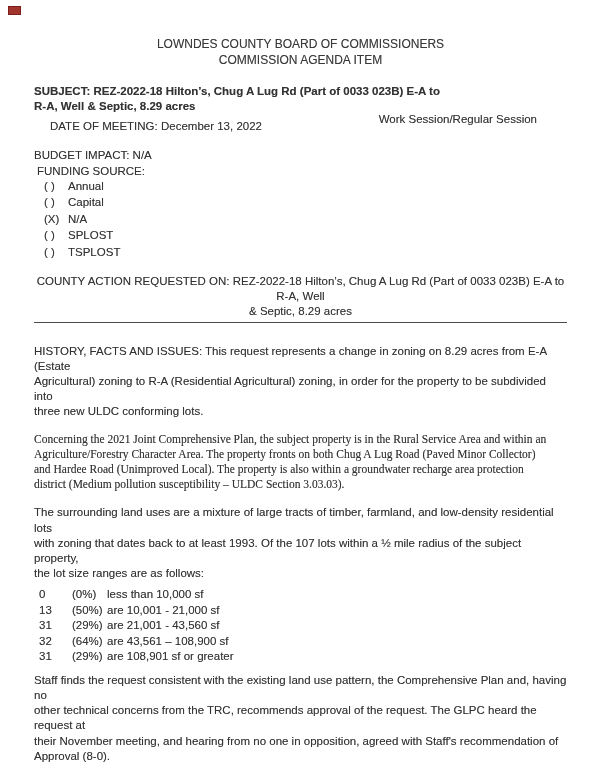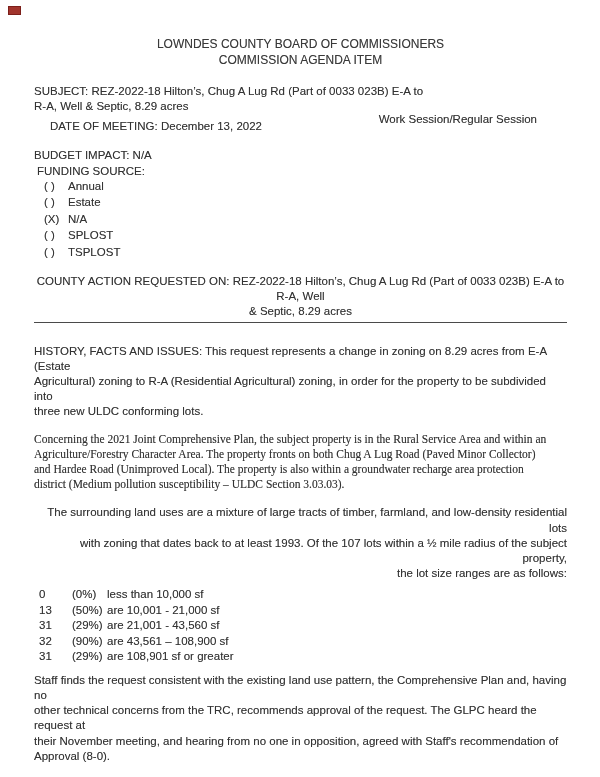--- a/index.html
+++ b/index.html
@@ -18,35 +18,35 @@
   }
   .pre{white-space:pre-line;}
   .corner-mark{
     position:absolute;left:8px;top:6px;width:13px;height:9px;
     background:#a1342c;border:1px solid #7c1f1a;box-sizing:border-box;
   }
   .doc-title{
     text-align:center;line-height:16px;margin:0 0 16px 0;
     color:#3a3a3a;font-size:12px;
   }
-  .subject{margin:0;}
+  .subject{margin:0;font-weight:bold;}
   .date-row{display:flex;margin-top:5px;margin-left:16px;}
   .session{margin-left:auto;transform:translateY(-7px);padding-right:30px;}
   .budget-impact{margin-top:12px;line-height:16px;}
   .funding-label{padding-left:3px;line-height:16px;}
   .funding-list{padding-left:10px;}
   .funding-row{display:flex;height:16.5px;align-items:baseline;}
   .cb-mark{width:24px;flex:none;}
   .county-action{
     margin-top:13px;line-height:14.8px;
     padding-bottom:3px;border-bottom:1.6px solid #4a4a4a;text-align:center;
   }
   .para1{margin-top:21px;}
   .para2{margin-top:12px;font-family:Liberation Serif, serif;}
-  .para3{margin-top:13px;text-align:right;}
+  .para3{margin-top:13px;}
   .lot-table{margin-top:6px;padding-left:5px;}
   .lot-row{display:grid;grid-template-columns:33px 35px auto;height:15.5px;}
   .staff{margin-top:8px;}
 </style>
 </head>
 <body>
 
 <div class="page">
 
   <div class="corner-mark"></div>
@@ -67,21 +67,21 @@
   <div class="budget-impact">BUDGET IMPACT: N/A</div>
   <div class="funding-label">FUNDING SOURCE:</div>
 
   <div class="funding-list">
     <div class="funding-row">
       <span class="cb-mark">( )</span>
       <span>Annual</span>
     </div>
     <div class="funding-row">
       <span class="cb-mark">( )</span>
-      <span>Estate</span>
+      <span>Capital</span>
     </div>
     <div class="funding-row">
       <span class="cb-mark">(X)</span>
       <span>N/A</span>
     </div>
     <div class="funding-row">
       <span class="cb-mark">( )</span>
       <span>SPLOST</span>
     </div>
     <div class="funding-row">
@@ -115,21 +115,21 @@
       <span>(50%)</span>
       <span>are 10,001 - 21,000 sf</span>
     </div>
     <div class="lot-row">
       <span>31</span>
       <span>(29%)</span>
       <span>are 21,001 - 43,560 sf</span>
     </div>
     <div class="lot-row">
       <span>32</span>
-      <span>(90%)</span>
+      <span>(64%)</span>
       <span>are 43,561 – 108,900 sf</span>
     </div>
     <div class="lot-row">
       <span>31</span>
       <span>(29%)</span>
       <span>are 108,901 sf or greater</span>
     </div>
   </div>
 
   <div class="staff pre">Staff finds the request consistent with the existing land use pattern, the Comprehensive Plan and, having no

